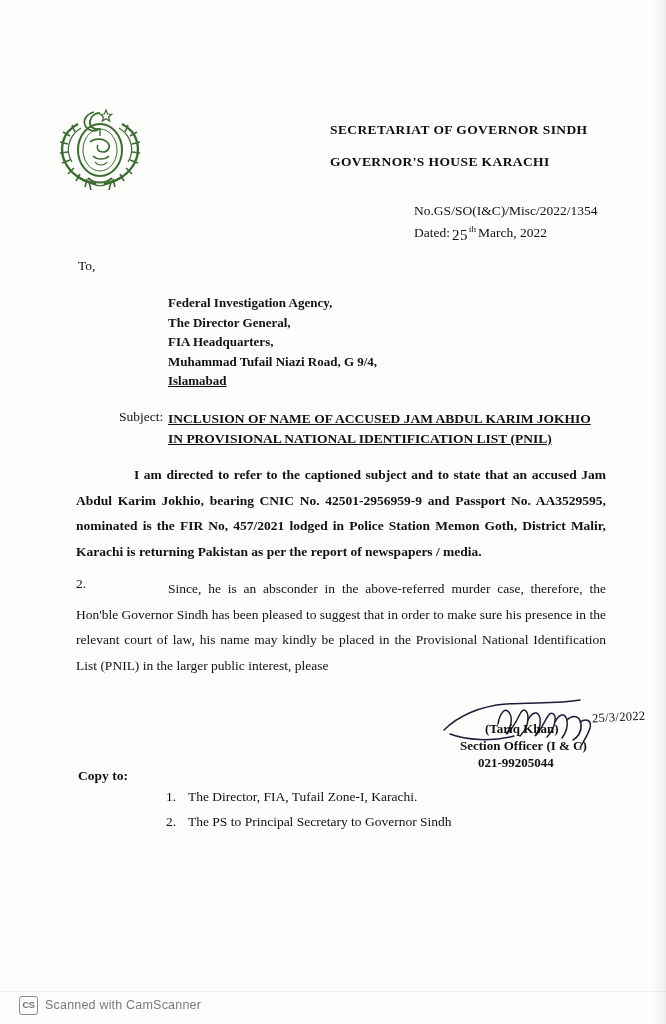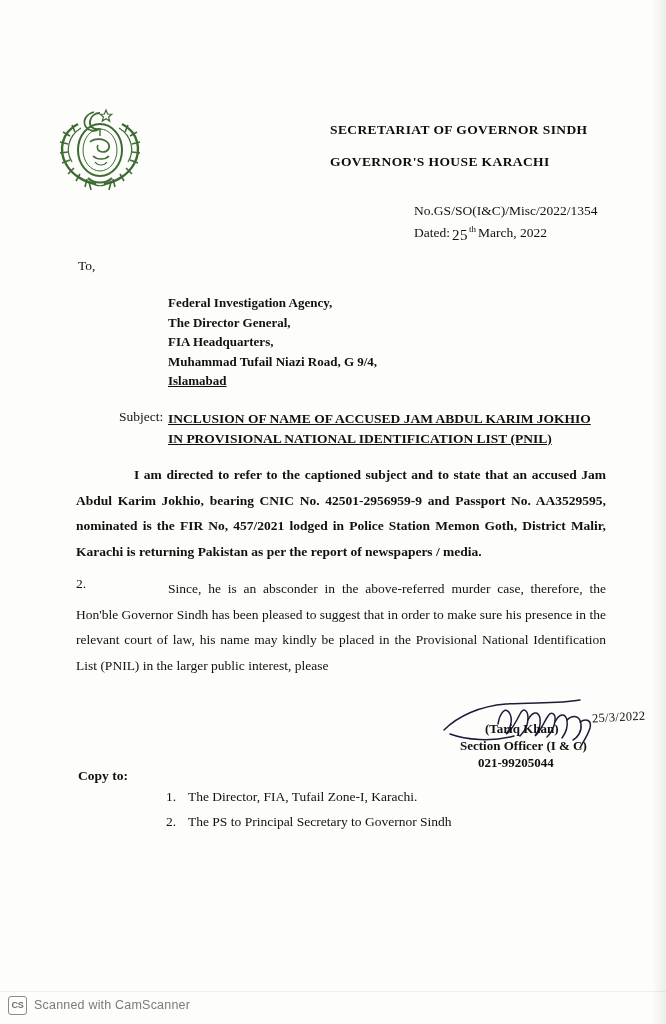--- a/index.html
+++ b/index.html
@@ -236,20 +236,21 @@
     border: 1.5px solid #8a8a8a;
     border-radius: 3px;
     color: #6f6f6f;
     font-family: "Liberation Sans", sans-serif;
     font-size: 9px;
     font-weight: bold;
     display: flex;
     align-items: center;
     justify-content: center;
     letter-spacing: -0.3px;
+    margin-left: 11px;
   }
   .cs-text {
     margin-left: 7px;
     color: #7a7a7a;
     font-family: "Liberation Sans", sans-serif;
     font-size: 12.5px;
     letter-spacing: 0.2px;
   }
   .edge-shadow {
     position: absolute;

